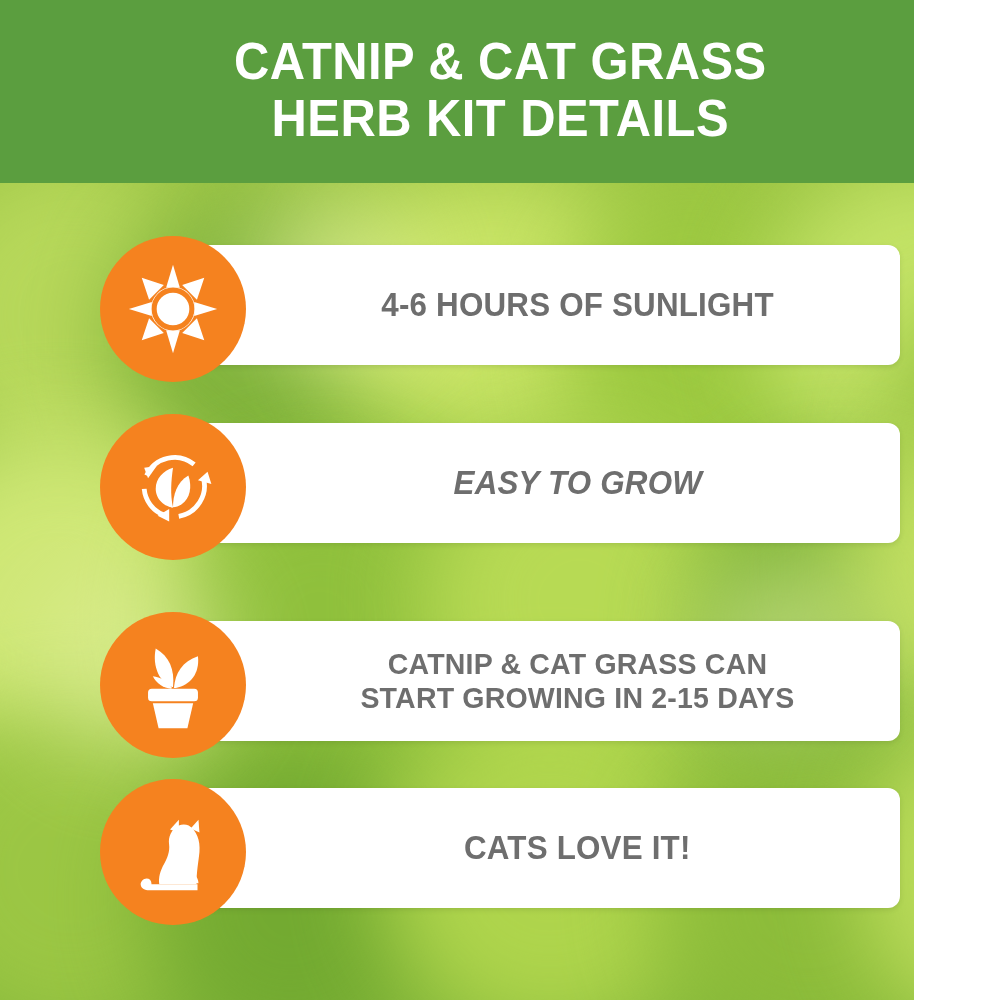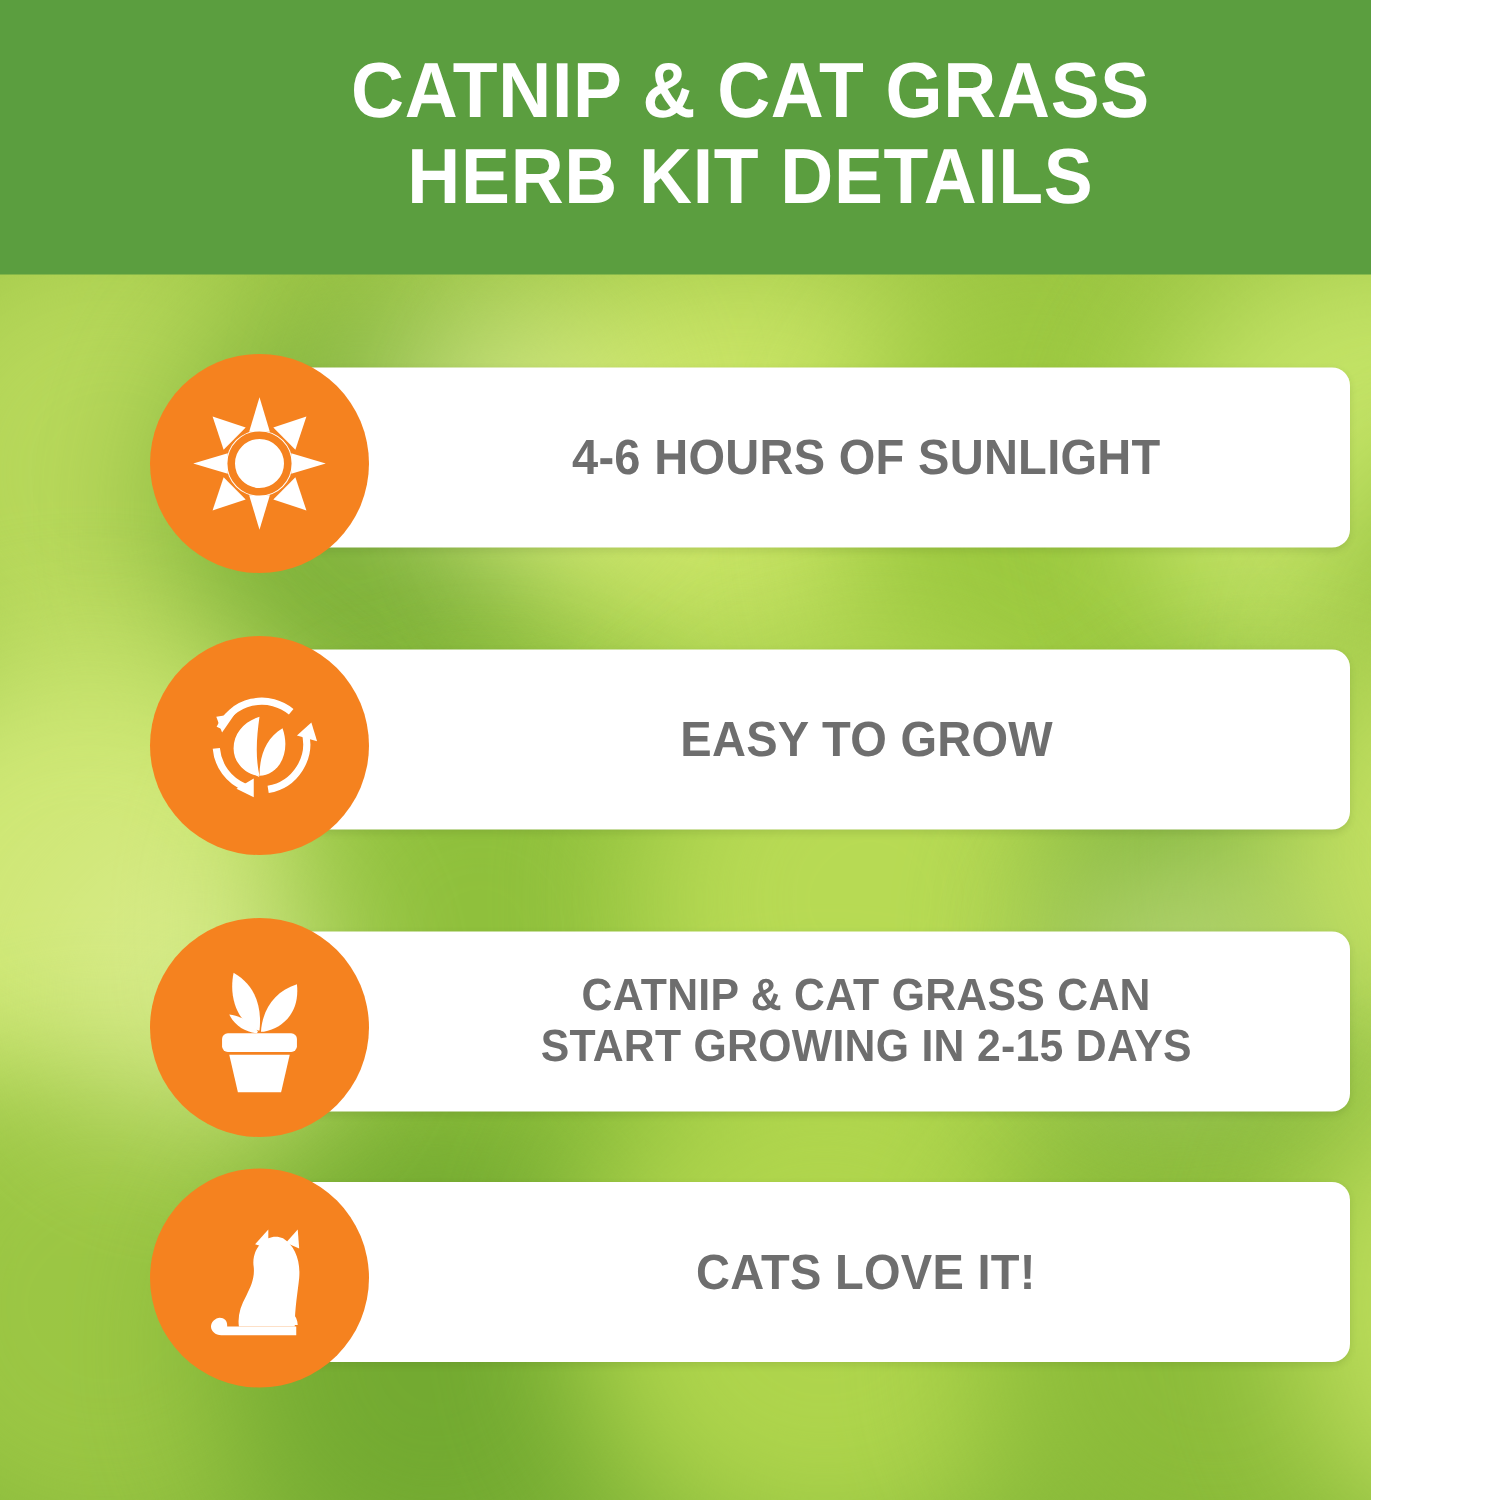--- a/index.html
+++ b/index.html
@@ -75,21 +75,21 @@
     height: 817px;
     z-index: 4;
   }
   .row {
     position: absolute;
     left: 0;
     width: 1000px;
     height: 150px;
   }
   .row-1 { top: 53px; }
-  .row-2 { top: 241px; }
+  .row-2 { top: 231px; font-style: italic; }
   .row-3 { top: 429px; text-decoration: underline; }
   .row-4 { top: 596px; }
 
   .card {
     position: absolute;
     left: 160px;
     top: 9px;
     width: 740px;
     height: 120px;
     background: #ffffff;

